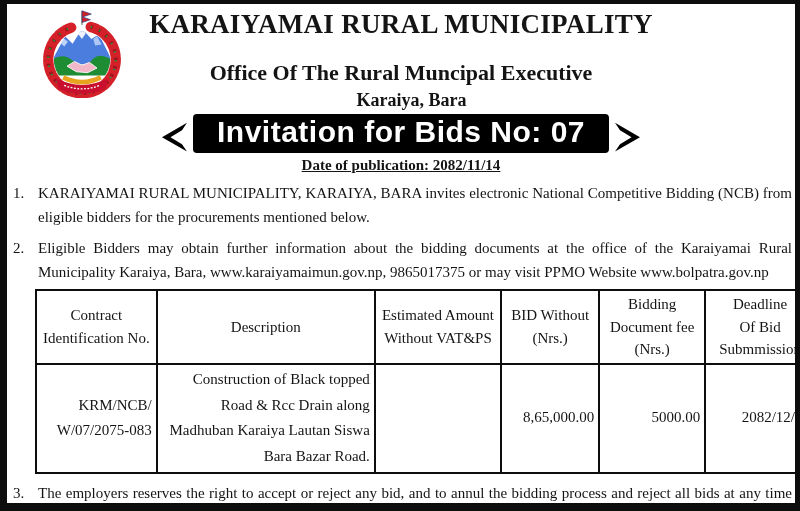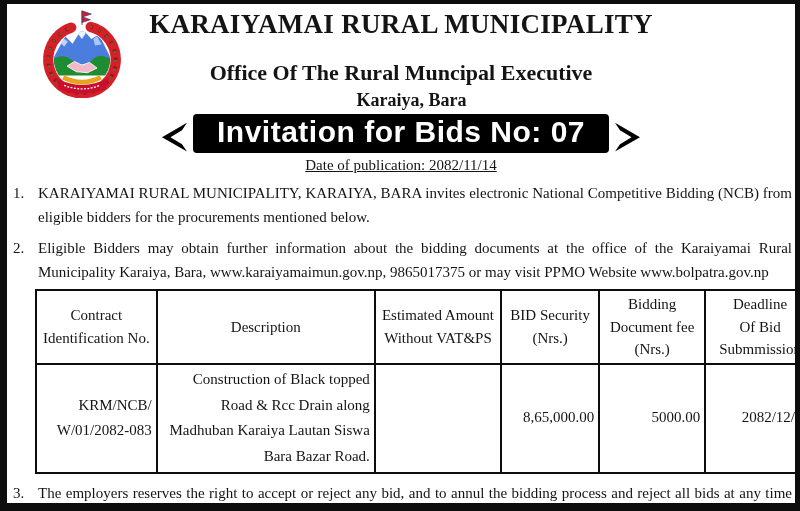--- a/index.html
+++ b/index.html
@@ -39,21 +39,21 @@
   .banner-bar {
     background: #000; color: #fff;
     font-family: "Liberation Sans", "DejaVu Sans", sans-serif;
     font-weight: bold; font-size: 30px;
     padding: 1px 24px 4px 24px;
     border-radius: 4px;
     letter-spacing: 0.5px;
   }
   
   .date-line {
-    text-align: center; font-weight: normal; font-size: 15px;
+    text-align: center; font-weight: bold; font-size: 15px;
     text-decoration: underline; margin-top: 4px;
   }
   
   .paras { padding: 0 3px 0 4px; }
   .para { display: flex; font-size: 15px; line-height: 1.6; margin-top: 7px; }
   .para-num { width: 25px; flex: none; padding-left: 2px; }
   .para-text { flex: 1; text-align: justify; }
   
   table { width: 100%; border-collapse: collapse; table-layout: fixed; margin-top: 5px; margin-left: 24px; }
   th, td {
@@ -133,34 +133,34 @@
           <col style="width:13.6%">
           <col style="width:14.1%">
       </colgroup>
       <thead>
         <tr>
           <th>Contract
 Identification No.</th>
           <th>Description</th>
           <th>Estimated Amount
 Without VAT&amp;PS</th>
-          <th>BID Security
+          <th>BID Without
 (Nrs.)</th>
           <th>Bidding
 Document fee
 (Nrs.)</th>
           <th>Deadline
 Of Bid
 Submmission</th>
         </tr>
       </thead>
       <tbody>
         <tr>
           <td>KRM/NCB/
-W/01/2082-083</td>
+W/07/2075-083</td>
           <td>Construction of  Black topped
 Road &amp; Rcc Drain along
 Madhuban Karaiya Lautan Siswa
 Bara Bazar Road.</td>
           <td></td>
           <td>8,65,000.00</td>
           <td>5000.00</td>
           <td>2082/12/15</td>
         </tr>
       </tbody>

